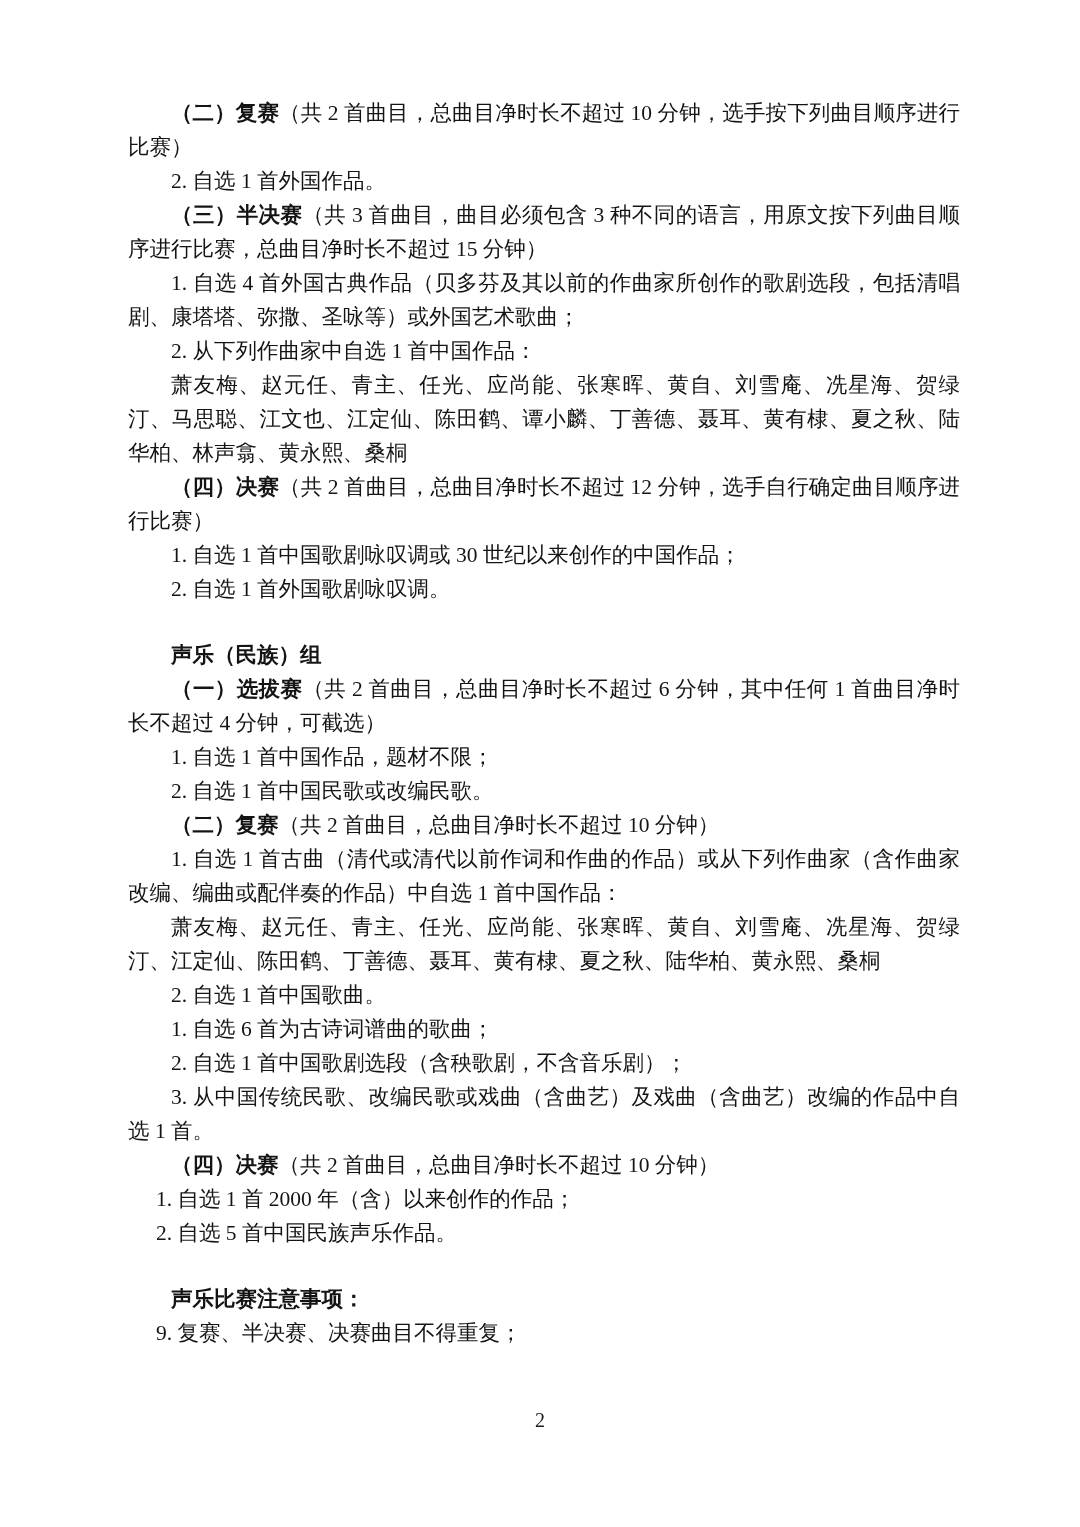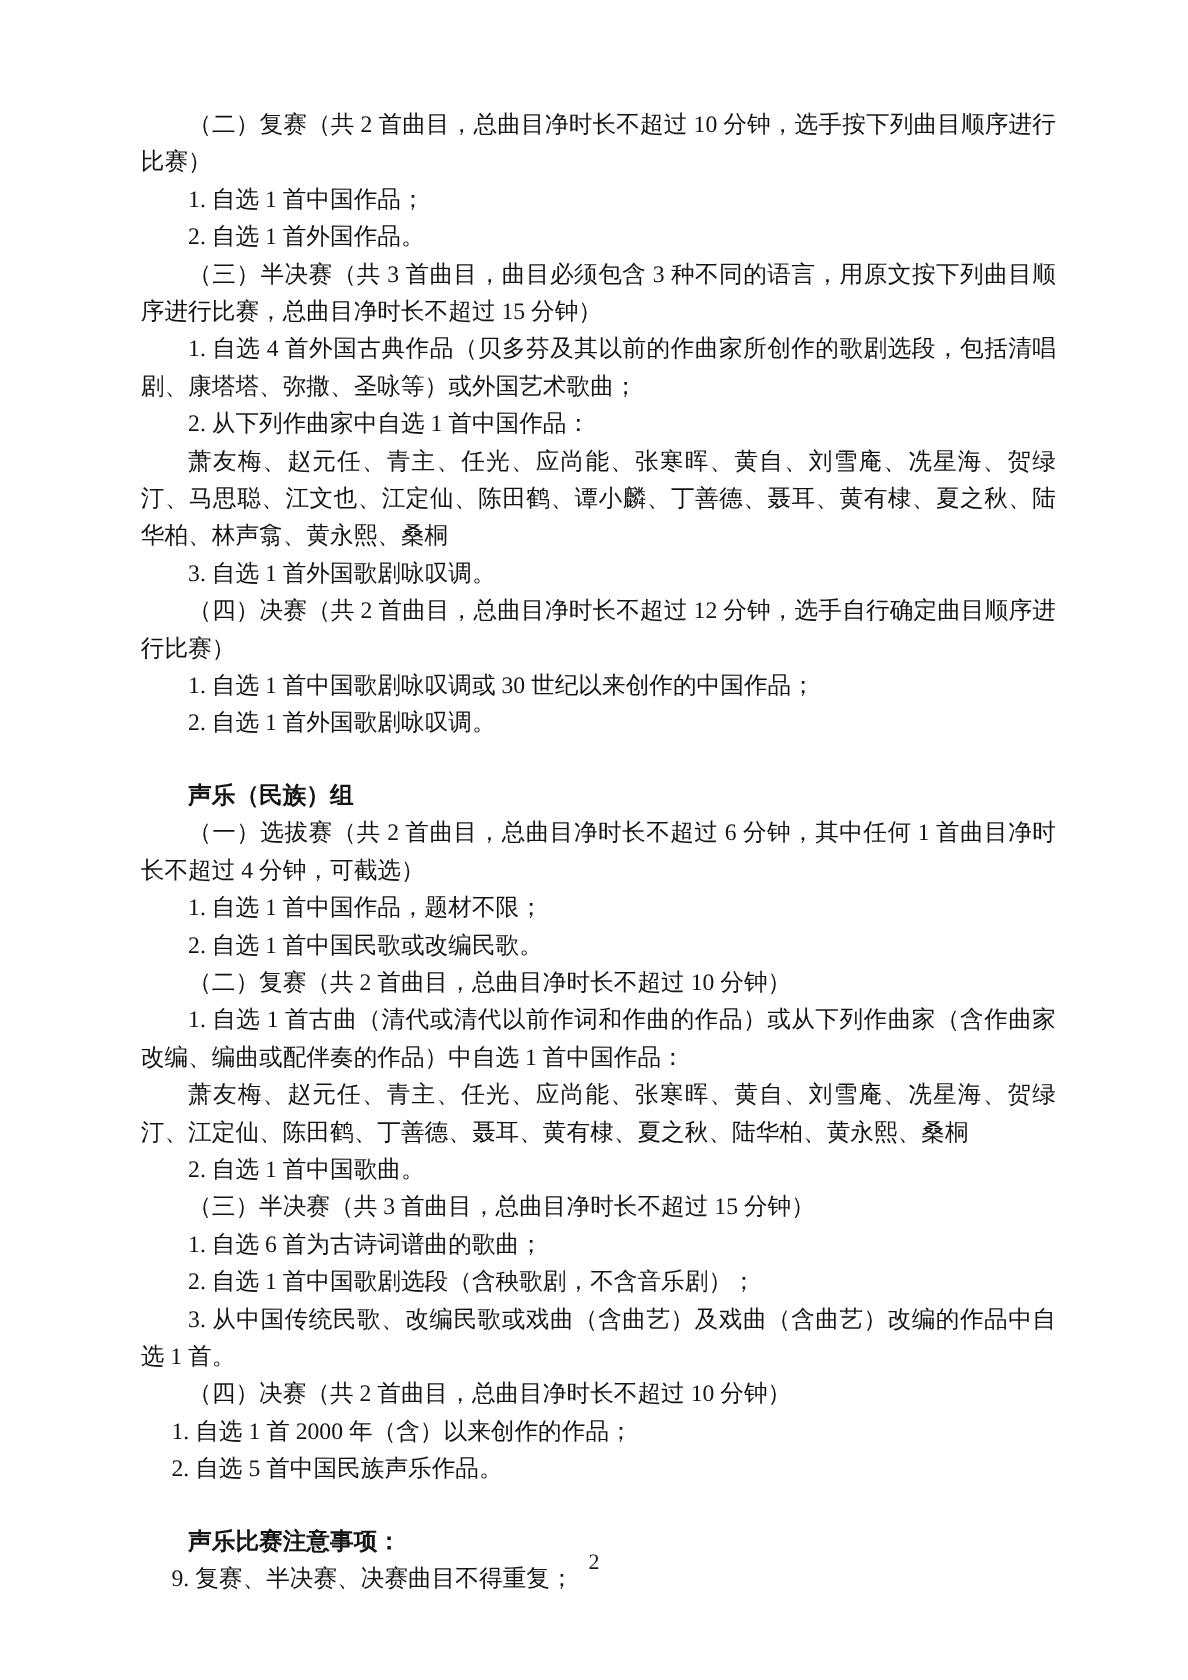--- a/index.html
+++ b/index.html
@@ -24,57 +24,54 @@
   p.para, p.group-title, p.notes-title {
     margin: 0;
     padding: 0;
     text-indent: 2em;
   }
   p.small-indent { text-indent: 1.3em; }
   p.group-title, p.notes-title {
     font-weight: bold;
     margin-top: 32px;
   }
-  .lead { font-weight: normal; }
+  .lead { font-weight: bold; }
   .page-footer {
     position: absolute;
     top: 1405px;
     left: 0;
     width: 100%;
     text-align: center;
     font-size: 20px;
     line-height: 30px;
     color: #1a1a1a;
   }
 </style>
 </head>
 <body>
 
 <div class="doc-body">
   <p class="para"><span class="lead">（二）复赛</span><span>（共 2 首曲目，总曲目净时长不超过 10 分钟，选手按下列曲目顺序进行比赛）</span></p>
-  <p class="para"><span>1. 自选 1 首中国作品；</span></p>
   <p class="para"><span>2. 自选 1 首外国作品。</span></p>
   <p class="para"><span class="lead">（三）半决赛</span><span>（共 3 首曲目，曲目必须包含 3 种不同的语言，用原文按下列曲目顺序进行比赛，总曲目净时长不超过 15 分钟）</span></p>
   <p class="para"><span>1. 自选 4 首外国古典作品（贝多芬及其以前的作曲家所创作的歌剧选段，包括清唱剧、康塔塔、弥撒、圣咏等）或外国艺术歌曲；</span></p>
   <p class="para"><span>2. 从下列作曲家中自选 1 首中国作品：</span></p>
   <p class="para"><span>萧友梅、赵元任、青主、任光、应尚能、张寒晖、黄自、刘雪庵、冼星海、贺绿汀、马思聪、江文也、江定仙、陈田鹤、谭小麟、丁善德、聂耳、黄有棣、夏之秋、陆华柏、林声翕、黄永熙、桑桐</span></p>
-  <p class="para"><span>3. 自选 1 首外国歌剧咏叹调。</span></p>
   <p class="para"><span class="lead">（四）决赛</span><span>（共 2 首曲目，总曲目净时长不超过 12 分钟，选手自行确定曲目顺序进行比赛）</span></p>
   <p class="para"><span>1. 自选 1 首中国歌剧咏叹调或 30 世纪以来创作的中国作品；</span></p>
   <p class="para"><span>2. 自选 1 首外国歌剧咏叹调。</span></p>
 
   <p class="group-title"><span>声乐（民族）组</span></p>
   <p class="para"><span class="lead">（一）选拔赛</span><span>（共 2 首曲目，总曲目净时长不超过 6 分钟，其中任何 1 首曲目净时长不超过 4 分钟，可截选）</span></p>
   <p class="para"><span>1. 自选 1 首中国作品，题材不限；</span></p>
   <p class="para"><span>2. 自选 1 首中国民歌或改编民歌。</span></p>
   <p class="para"><span class="lead">（二）复赛</span><span>（共 2 首曲目，总曲目净时长不超过 10 分钟）</span></p>
   <p class="para"><span>1. 自选 1 首古曲（清代或清代以前作词和作曲的作品）或从下列作曲家（含作曲家改编、编曲或配伴奏的作品）中自选 1 首中国作品：</span></p>
   <p class="para"><span>萧友梅、赵元任、青主、任光、应尚能、张寒晖、黄自、刘雪庵、冼星海、贺绿汀、江定仙、陈田鹤、丁善德、聂耳、黄有棣、夏之秋、陆华柏、黄永熙、桑桐</span></p>
   <p class="para"><span>2. 自选 1 首中国歌曲。</span></p>
-  <p class="para"><span class="lead">（三）半决赛</span><span>（共 3 首曲目，总曲目净时长不超过 15 分钟）</span></p>
   <p class="para"><span>1. 自选 6 首为古诗词谱曲的歌曲；</span></p>
   <p class="para"><span>2. 自选 1 首中国歌剧选段（含秧歌剧，不含音乐剧）；</span></p>
   <p class="para"><span>3. 从中国传统民歌、改编民歌或戏曲（含曲艺）及戏曲（含曲艺）改编的作品中自选 1 首。</span></p>
   <p class="para"><span class="lead">（四）决赛</span><span>（共 2 首曲目，总曲目净时长不超过 10 分钟）</span></p>
   <p class="para small-indent"><span>1. 自选 1 首 2000 年（含）以来创作的作品；</span></p>
   <p class="para small-indent"><span>2. 自选 5 首中国民族声乐作品。</span></p>
 
   <p class="notes-title"><span>声乐比赛注意事项：</span></p>
   <p class="para small-indent"><span>9. 复赛、半决赛、决赛曲目不得重复；</span></p>
 </div>

